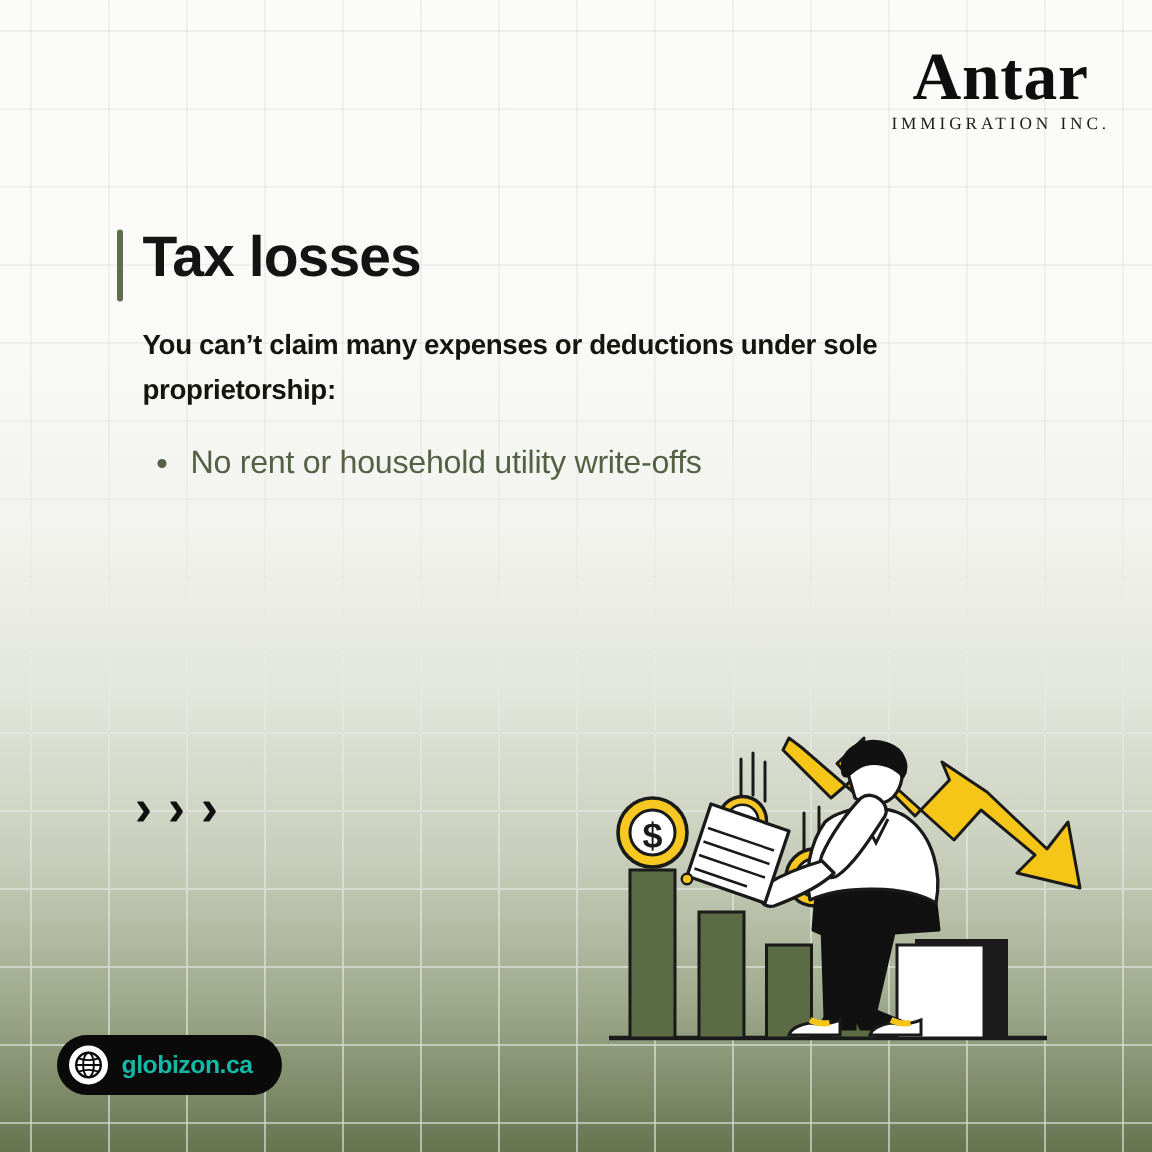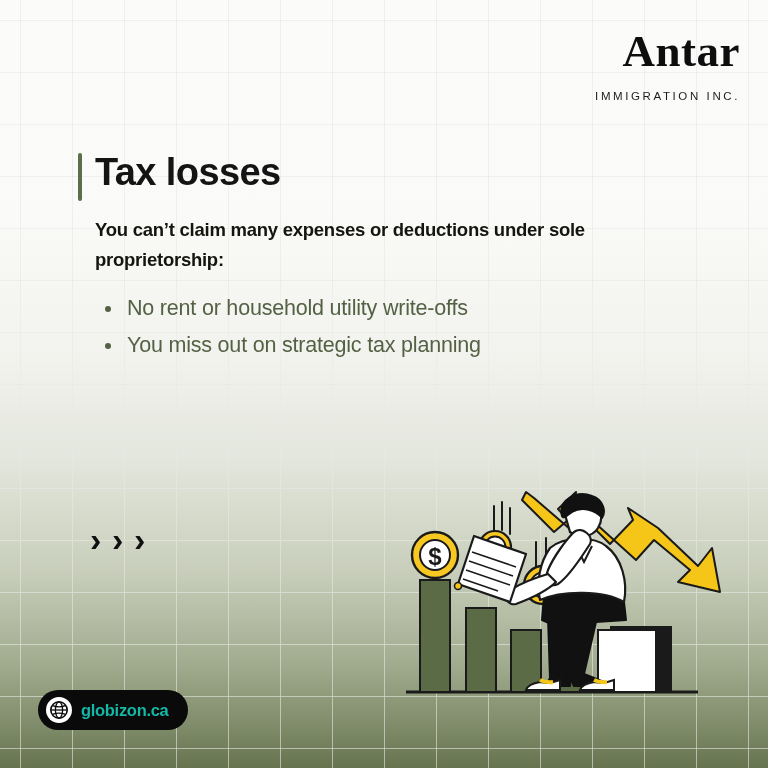--- a/index.html
+++ b/index.html
@@ -30,32 +30,32 @@
       linear-gradient(to right,rgba(120,130,105,0.10) 1.5px,transparent 1.5px),
       linear-gradient(to bottom,rgba(120,130,105,0.10) 1.5px,transparent 1.5px);
     background-size:52px 52px;
     background-position:20px 20px;
     pointer-events:none;
   }
 
   
   #logo{
     position:absolute;right:28px;top:28px;
-    text-align:right;
+    text-align:center;
   }
   #logo .brand{
     font-family:"Liberation Serif",serif;
     font-size:45px;line-height:46px;
     font-weight:700;color:#0e0e0e;
     letter-spacing:0.5px;
   }
   #logo .sub{
-    font-family:Liberation Sans, sans-serif;
+    font-family:Liberation Serif, serif;
     font-size:11.5px;color:#1d1d1d;
-    letter-spacing:2.6px;margin-top:16px;
+    letter-spacing:2.6px;margin-top:3px;
     font-weight:400;
   }
 
   
   #headwrap{position:absolute;left:78px;top:150px;}
   #accentbar{
     position:absolute;left:0;top:3px;
     width:4px;height:48px;background:#5f6e4a;border-radius:2px;
   }
   #title{
@@ -125,21 +125,20 @@
 
   <div id="headwrap">
     <div id="accentbar"></div>
     <div id="title">Tax losses</div>
   </div>
 
   <div id="subtitle">You can’t claim many expenses or deductions under sole proprietorship:</div>
 
   <ul id="bullets">
     <li>No rent or household utility write-offs</li>
-    <li>You miss out on strategic tax planning</li>
   </ul>
 
   <div id="swipe">
     <span>›</span>
     <span>›</span>
     <span>›</span>
   </div>
 
   <div id="pill">
     <div class="globe">

